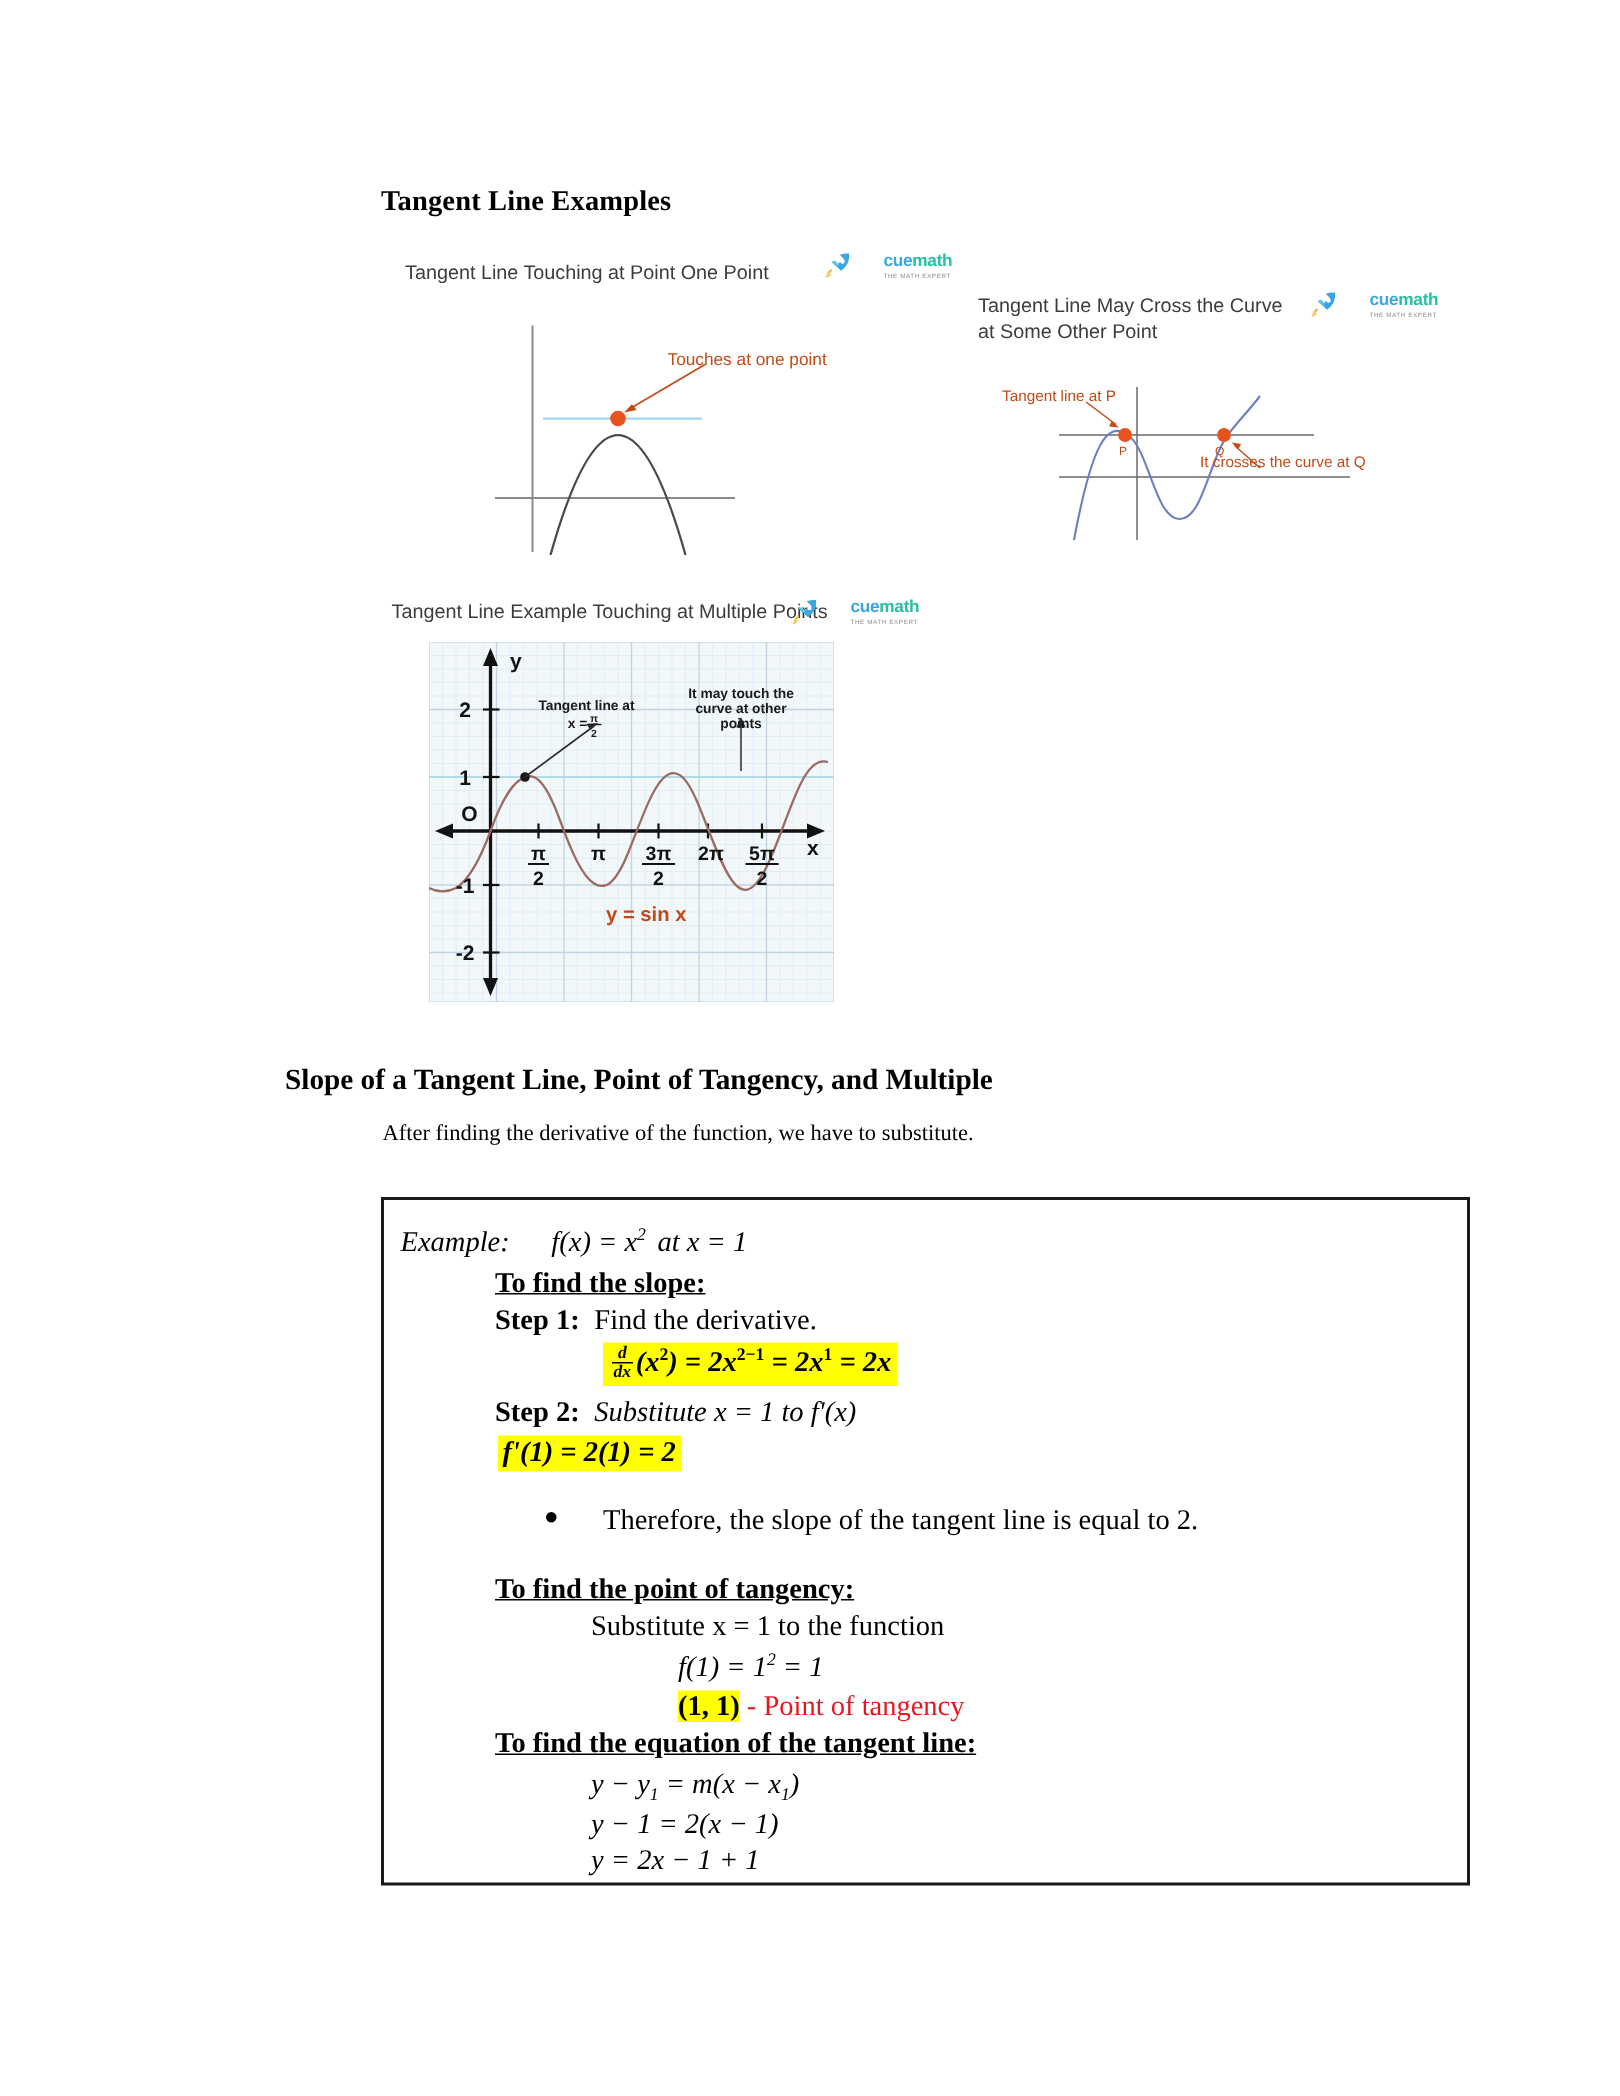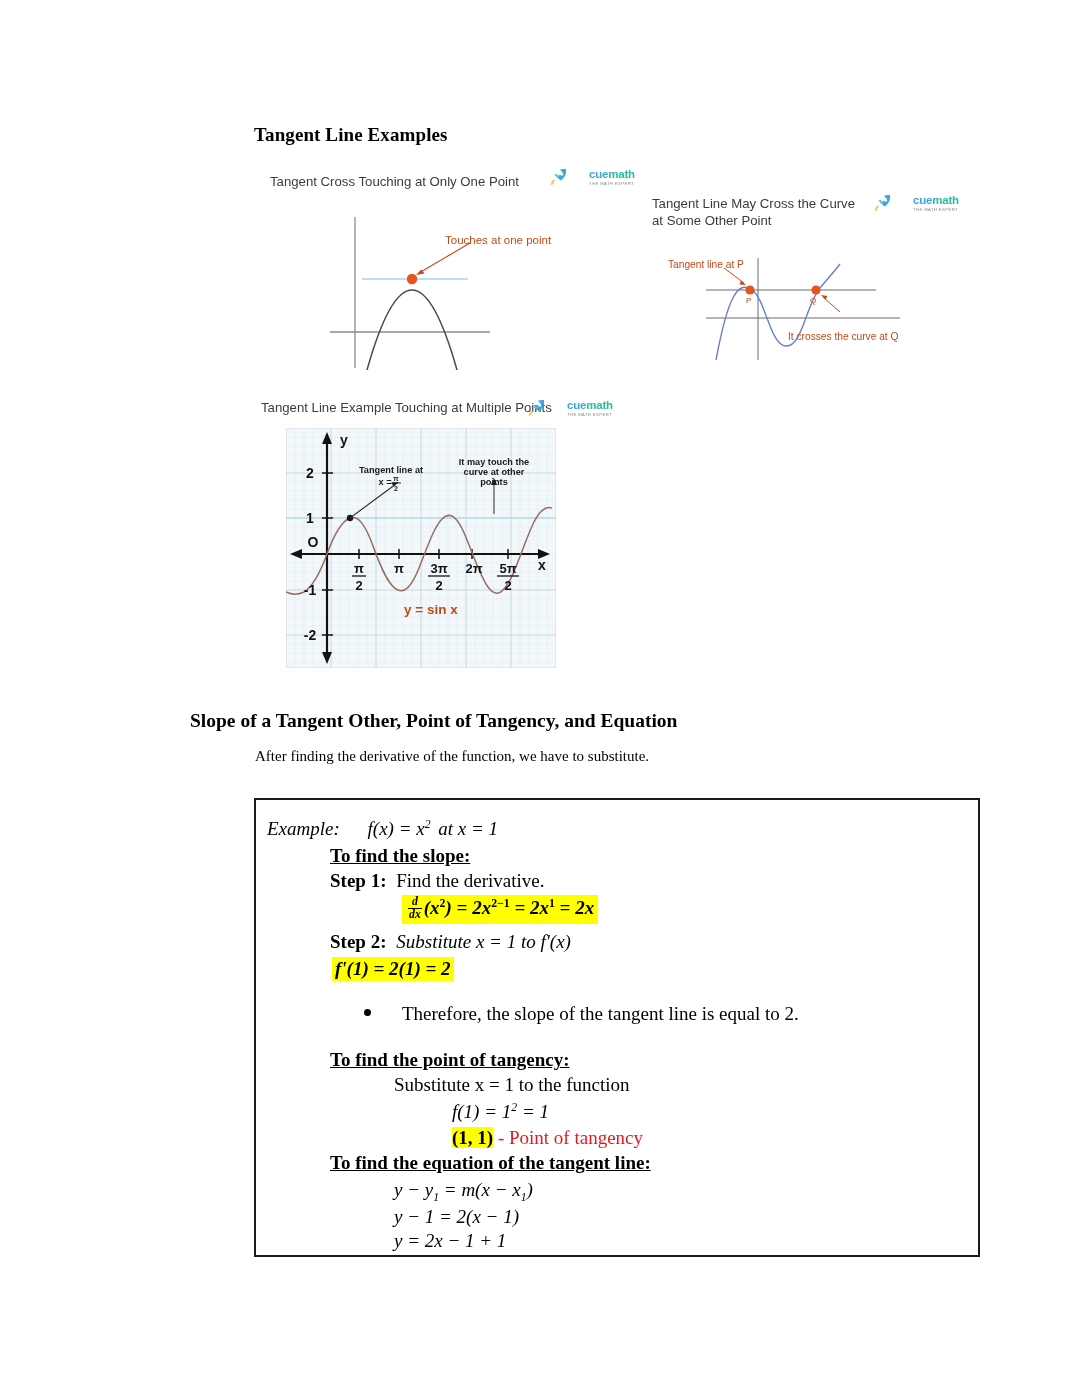--- a/index.html
+++ b/index.html
@@ -143,21 +143,21 @@
     position: relative;
     top: -4px;
     margin-right: 31px;
   }
 </style>
 </head>
 <body>
 
 <div class="page-heading">Tangent Line Examples</div>
 
-<div class="fig-caption" style="left:270px; top:174px;">Tangent Cross Touching at Only One Point</div>
+<div class="fig-caption" style="left:270px; top:174px;">Tangent Line Touching at Point One Point</div>
 
 <div class="cuemath-logo" style="left:548px; top:167px;">
   <svg class="cuemath-rocket" viewBox="0 0 24 24">
     <path d="M13.5 3.2c3.6-1.4 7.1-0.9 7.1-0.9s0.5 3.5-0.9 7.1c-1 2.5-3.2 4.6-5.3 6.1l-3.6-3.6c1.5-2.1 3.6-4.3 6.1-5.3z" fill="#3aa7e0"></path>
     <path d="M10.6 12.2l-3.4-3.4 2.6-1.1 3.5 3.5z" fill="#59c2ee"></path>
     <circle cx="15.6" cy="8.4" r="1.7" fill="#ffffff"></circle>
     <path d="M7.2 14.3c-1.8 0.6-3.1 2.1-3.6 4.2 2.1-0.5 3.6-1.8 4.2-3.6z" fill="#f5b841"></path>
     <path d="M5.1 16.6c-1.3 0.9-2.1 2.4-2.3 4.2 1.8-0.2 3.3-1 4.2-2.3z" fill="#f8cf6a"></path>
   </svg>
   <div class="cuemath-words">
@@ -220,21 +220,21 @@
     <circle cx="156" cy="40" r="4.6" fill="#e8521f"></circle>
 
     <line x1="64" y1="18" x2="84" y2="33" stroke="#c24a18" stroke-width="1"></line>
     <path d="M86 35 l-6.6 -0.6 l1.6 -3.6 z" fill="#c24a18"></path>
     <line x1="180" y1="62" x2="163" y2="47" stroke="#c24a18" stroke-width="1"></line>
     <path d="M161 45 l6.4 1 l-1.8 3.4 z" fill="#c24a18"></path>
     <text x="86" y="53" font-family="Liberation Sans, sans-serif" font-size="8" fill="#c24a18">P</text>
     <text x="150" y="53" font-family="Liberation Sans, sans-serif" font-size="8" fill="#c24a18">Q</text>
   </svg>
   <div class="fig-caption" style="left:8px; top:9px; color:#c24a18; font-size:10.2px;">Tangent line at P</div>
-  <div class="fig-caption" style="left:128px; top:53px; color:#c24a18; font-size:10.2px;margin-top:28px;">It crosses the curve at Q</div>
+  <div class="fig-caption" style="left:140px; top:53px; color:#c24a18; font-size:10.2px;">It crosses the curve at Q</div>
 </div>
 
 <div class="fig-caption" style="left:261px; top:400px;">Tangent Line Example Touching at Multiple Points</div>
 
 <div class="cuemath-logo" style="left:526px; top:398px;">
   <svg class="cuemath-rocket" viewBox="0 0 24 24">
     <path d="M13.5 3.2c3.6-1.4 7.1-0.9 7.1-0.9s0.5 3.5-0.9 7.1c-1 2.5-3.2 4.6-5.3 6.1l-3.6-3.6c1.5-2.1 3.6-4.3 6.1-5.3z" fill="#3aa7e0"></path>
     <path d="M10.6 12.2l-3.4-3.4 2.6-1.1 3.5 3.5z" fill="#59c2ee"></path>
     <circle cx="15.6" cy="8.4" r="1.7" fill="#ffffff"></circle>
     <path d="M7.2 14.3c-1.8 0.6-3.1 2.1-3.6 4.2 2.1-0.5 3.6-1.8 4.2-3.6z" fill="#f5b841"></path>
@@ -381,21 +381,21 @@
     <text x="110" y="53" font-family="Liberation Sans, sans-serif" font-size="7" font-weight="bold" fill="#1a1a1a" text-anchor="middle">π</text>
     <line x1="106" y1="55" x2="115" y2="55" stroke="#1a1a1a" stroke-width="0.9"></line>
     <text x="110" y="63" font-family="Liberation Sans, sans-serif" font-size="7" font-weight="bold" fill="#1a1a1a" text-anchor="middle">2</text>
 
     <text x="208" y="37" font-family="Liberation Sans, sans-serif" font-size="9.2" font-weight="bold" fill="#1a1a1a" text-anchor="middle">It may touch the</text>
     <text x="208" y="47" font-family="Liberation Sans, sans-serif" font-size="9.2" font-weight="bold" fill="#1a1a1a" text-anchor="middle">curve at other</text>
     <text x="208" y="57" font-family="Liberation Sans, sans-serif" font-size="9.2" font-weight="bold" fill="#1a1a1a" text-anchor="middle">points</text>
   </svg>
 </div>
 
-<div class="section-heading">Slope of a Tangent Other, Point of Tangency, and Equation</div>
+<div class="section-heading">Slope of a Tangent Line, Point of Tangency, and Multiple</div>
 <div class="body-line">After finding the derivative of the function, we have to substitute.</div>
 
 <div class="example-box">
 
   <div class="ex-line ital" style="left:11px; top:18px;">
     <span>Example:</span>
     <span style="margin-left:23px;">f(x) = x</span><sup class="exp">2</sup>
     <span style="margin-left:3px;">at x = 1</span>
   </div>
 

